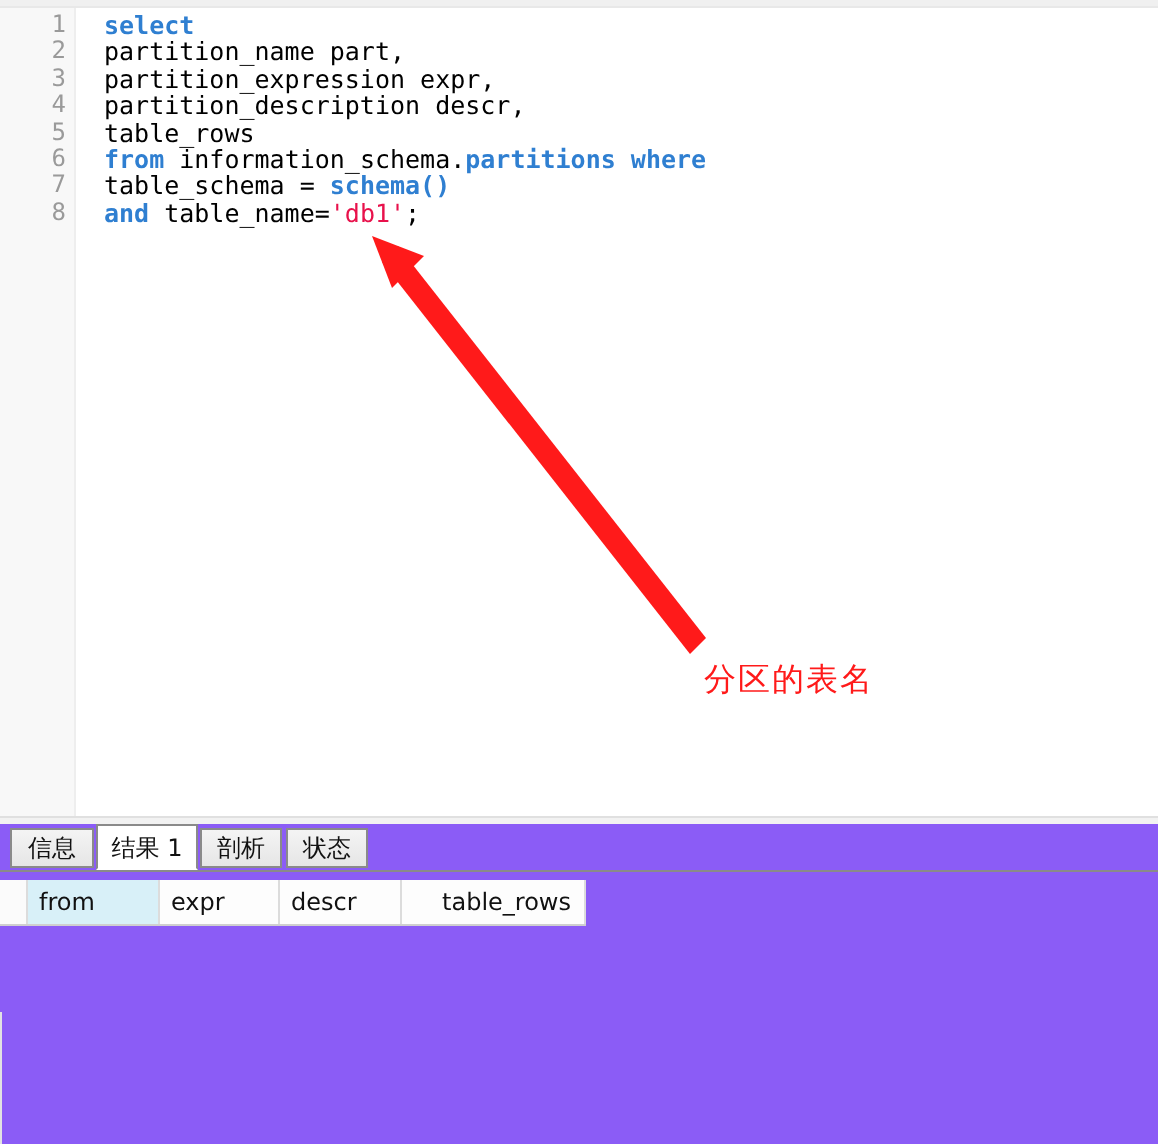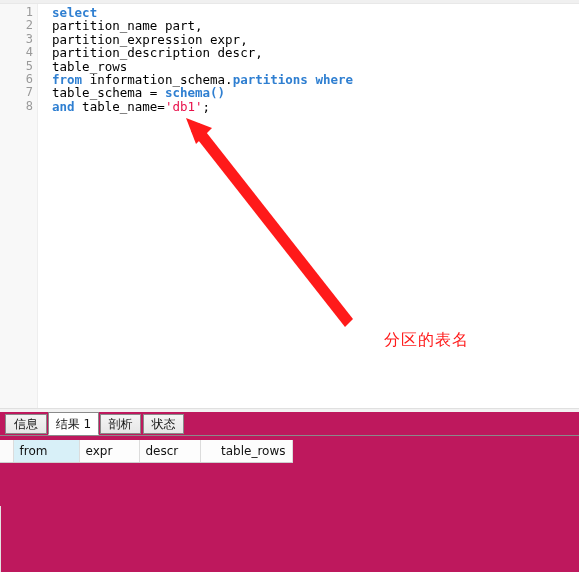--- a/index.html
+++ b/index.html
@@ -77,40 +77,39 @@
     pointer-events: none;
   }
   #annotation-label {
     position: absolute;
     left: 352px; top: 326px;
     font-family: "DejaVu Sans", "Liberation Sans", sans-serif;
     font-size: 16px;
     color: #ff1a1a;
     white-space: nowrap;
     letter-spacing: 1px;
-    margin-left: 32px;
   }
 
   
   #splitter {
     position: absolute;
     left: 0; top: 408px;
     width: 579px; height: 4px;
     background: #f2f2f2;
     border-top: 1px solid #e0e0e0;
     border-bottom: 1px solid #d8d8d8;
   }
 
   
   #results-pane {
     position: absolute;
     left: 0; top: 412px;
     width: 579px;
     height: 160px;
-    background: #be185d;
+    background: #8b5cf6;
   }
 
   
   #tab-strip {
     position: absolute;
     left: 0; top: 0;
     width: 579px;
     height: 23px;
     border-bottom: 1px solid #8a8a8a;
   }

